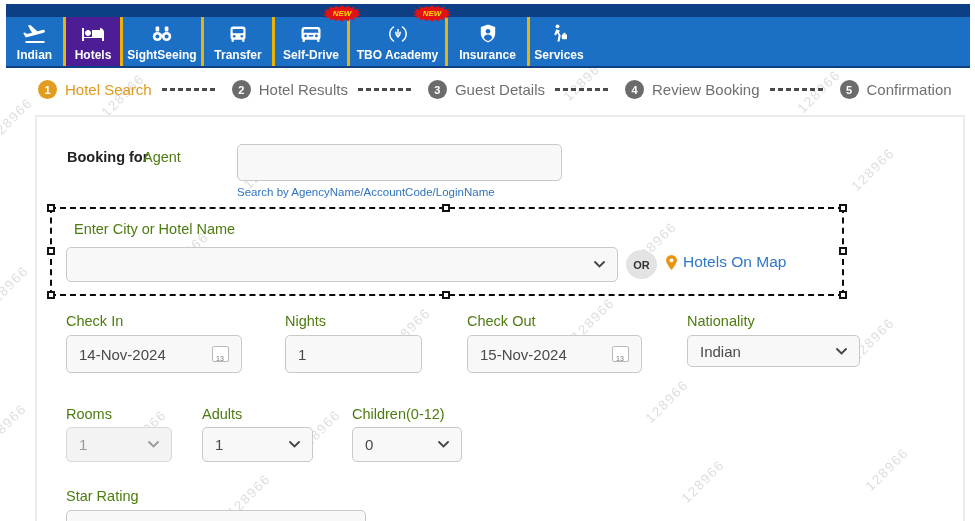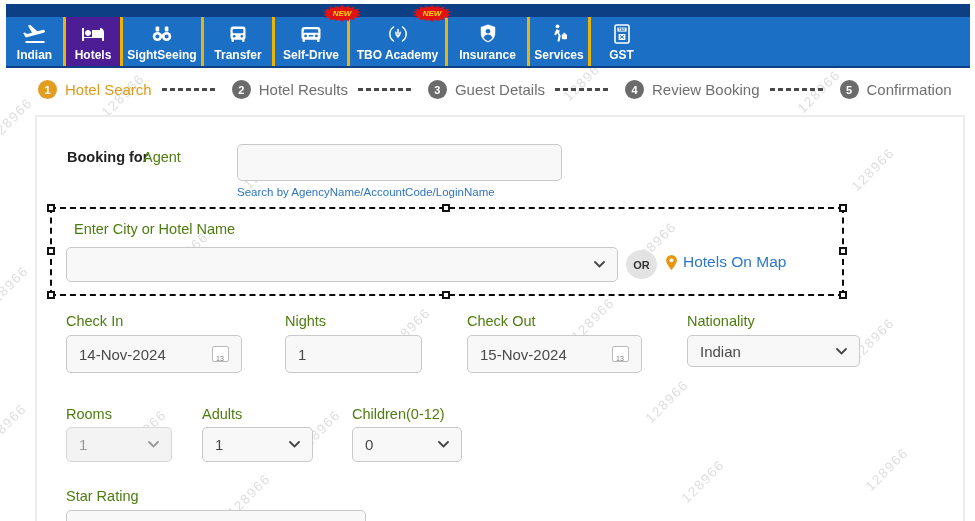--- a/index.html
+++ b/index.html
@@ -184,32 +184,20 @@
           <svg width="24" height="24" viewBox="0 0 24 24" fill="#fff">
               <circle cx="10.5" cy="4.3" r="1.9"></circle>
               <path d="M9.4 7.2l-2.2 5.4 1.7 1 1.2-2.6 1.5 2.3-1.2 6.2h2.2l1.1-5.7-1.7-3.2.8-2.2z"></path>
               <rect x="14.8" y="12.2" width="5.2" height="5" rx="0.8"></rect>
               <rect x="16.4" y="10.8" width="2" height="1.6"></rect>
             </svg>
         </span>
         <span class="tlabel">Services</span>
       </div>
 
-      <div class="tab t9">
-        <span class="ticon">
-          <svg width="22" height="24" viewBox="0 0 22 24">
-              <rect x="4" y="3" width="14" height="18" rx="1.6" fill="none" stroke="#fff" stroke-width="1.6"></rect>
-              <rect x="6.4" y="5.6" width="9.2" height="4" fill="#fff"></rect>
-              <text x="11" y="8.9" font-size="3.6" font-weight="bold" fill="#1b6fc4" text-anchor="middle">TAX</text>
-              <rect x="7.6" y="12" width="6.8" height="6" fill="#fff"></rect>
-              <path d="M8.8 13.2l4.4 3.6M13.2 13.2l-4.4 3.6" stroke="#1b6fc4" stroke-width="1"></path>
-            </svg>
-        </span>
-        <span class="tlabel">GST</span>
-      </div>
 
     </div>
   </header>
 
   <nav class="stepper">
     <div class="step">
       <span class="snum on">1</span>
       <span class="slabel on">Hotel Search</span>
       <span class="sdash"></span>
     </div>

